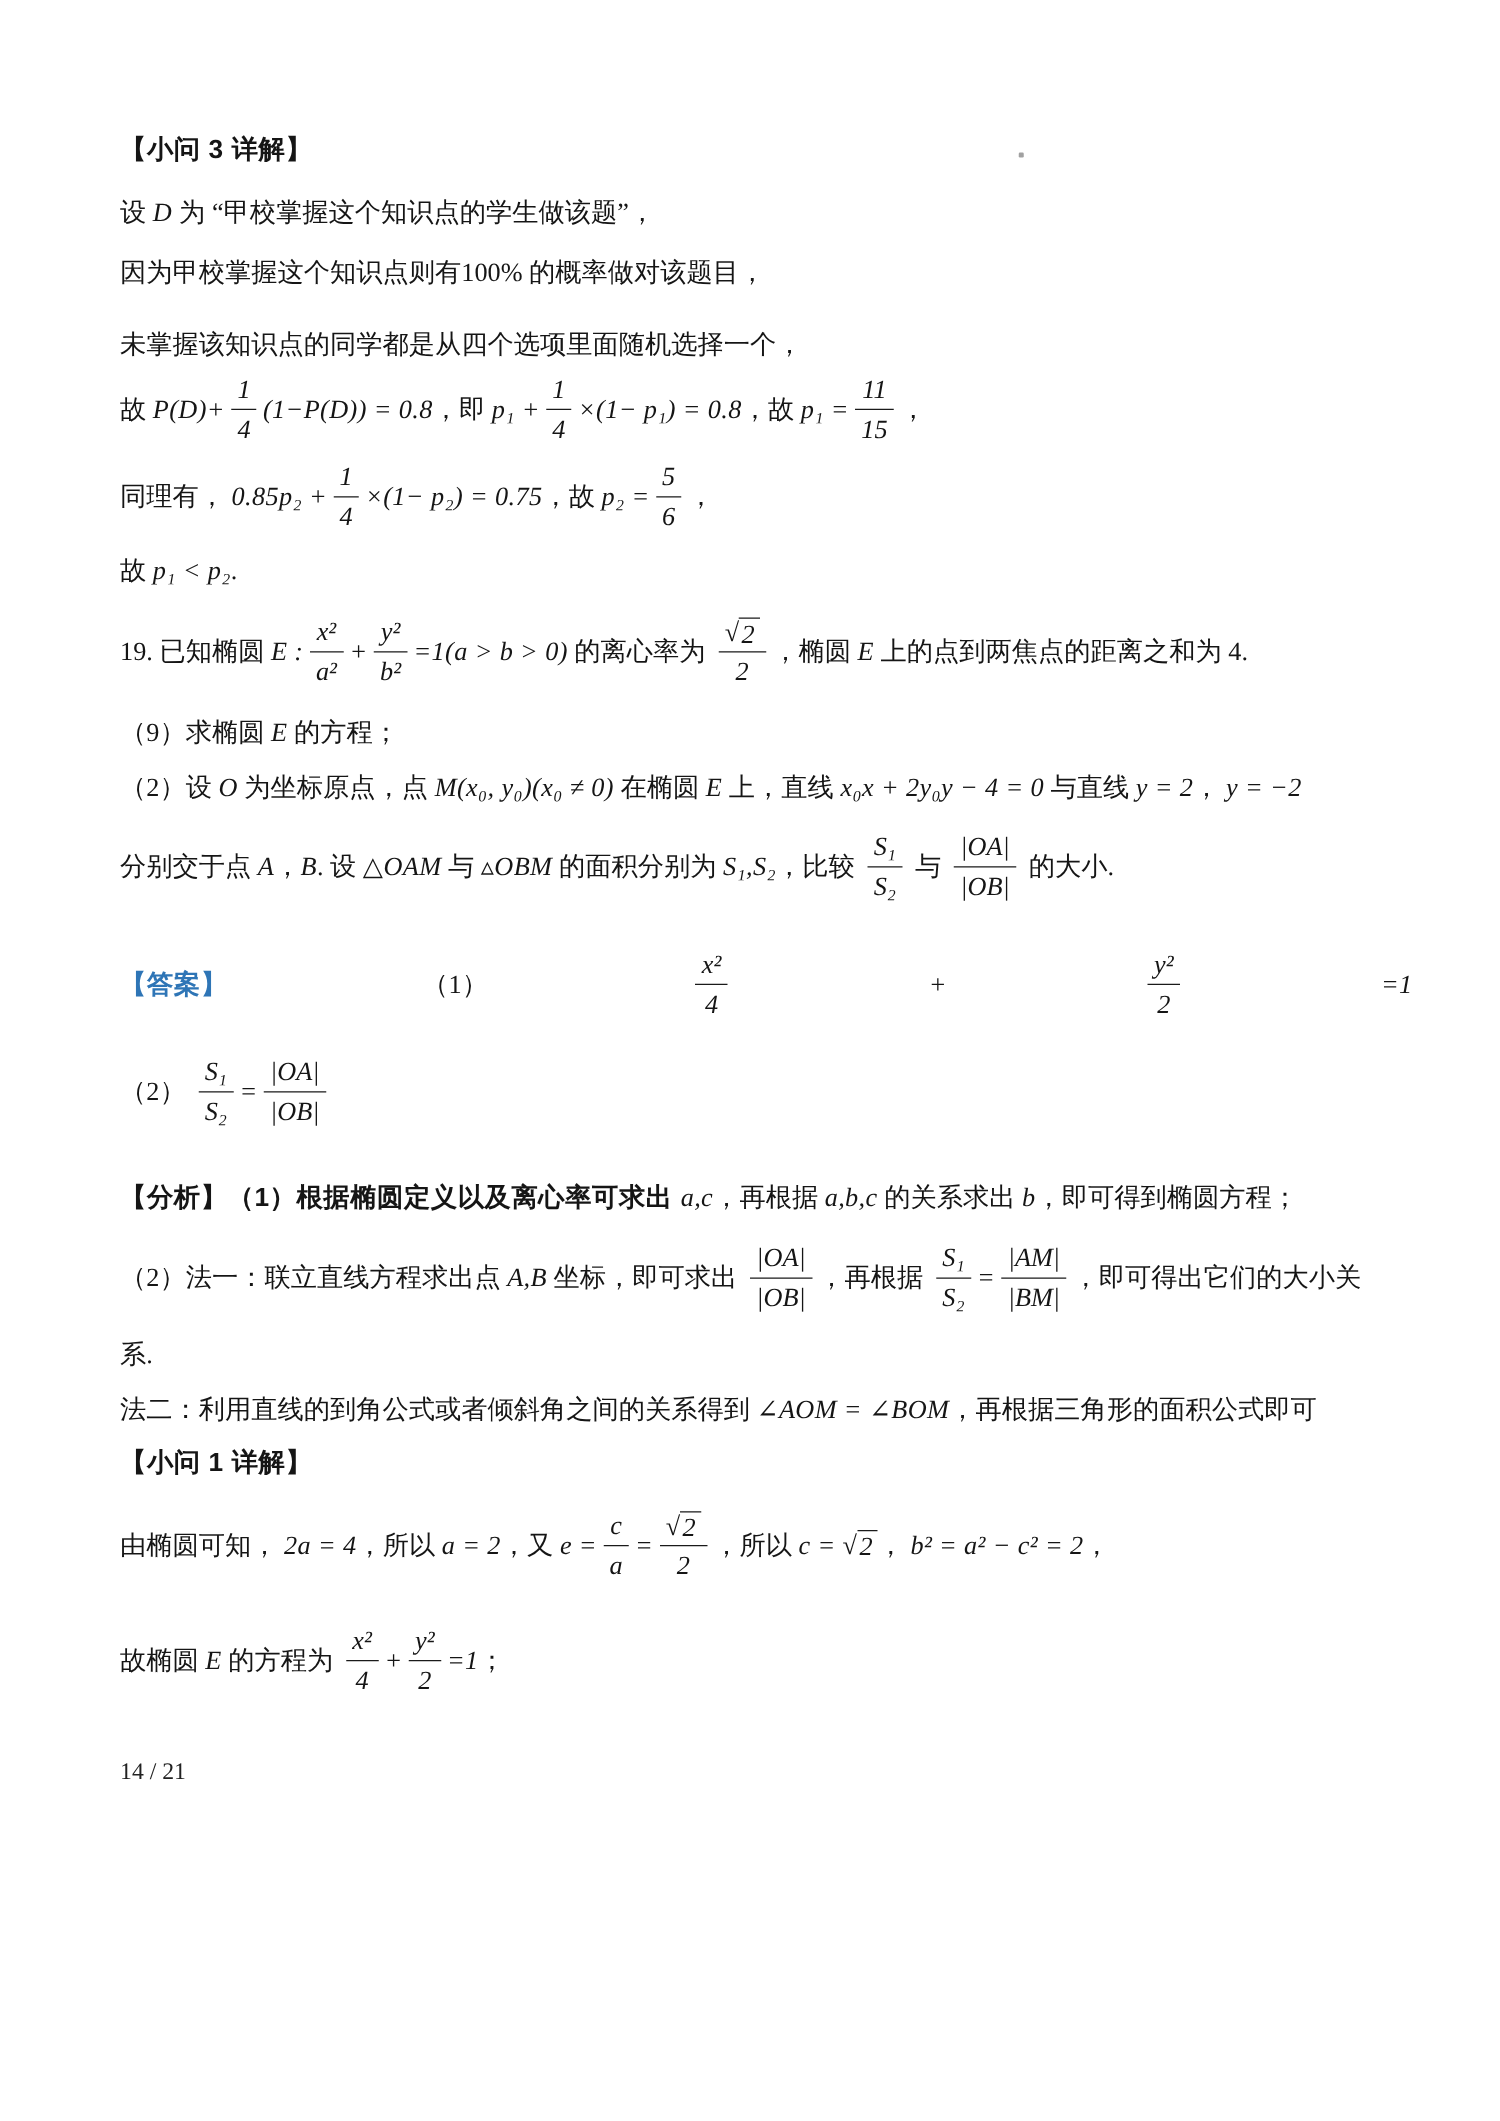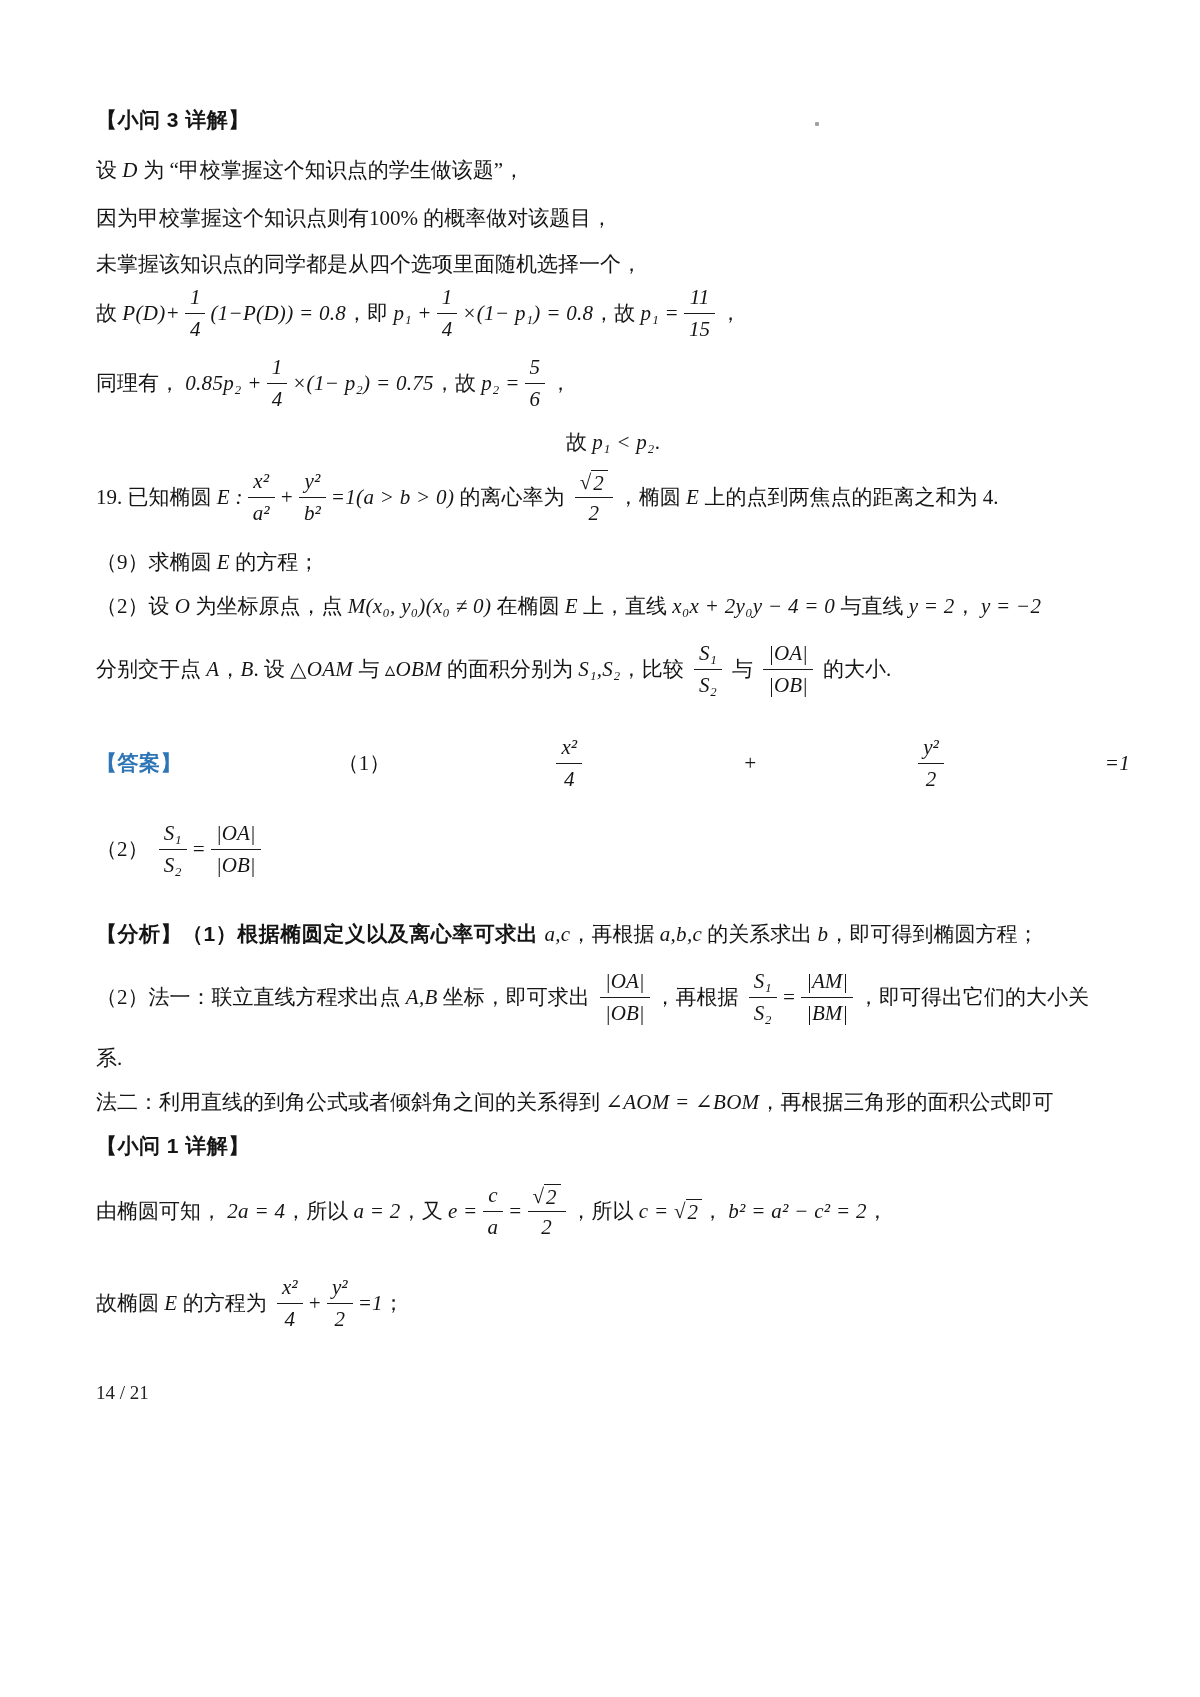--- a/index.html
+++ b/index.html
@@ -24,22 +24,22 @@
   .blue{color:#2e75b6;}
   .frac{
     display:inline-flex;flex-direction:column;align-items:stretch;
     font-style:italic;margin:0 5px;line-height:1.15;text-align:center;
   }
   .frac .num{border-bottom:1.6px solid #1a1a1a;padding:0 5px 3px;}
   .frac .den{padding:3px 5px 0;}
   .sqrt{display:inline-flex;align-items:flex-start;line-height:1.05;}
   .sqrt .sym{font-style:normal;transform:translateY(1px);}
   .sqrt .bod{border-top:1.6px solid #1a1a1a;padding:1px 4px 0 2px;font-style:italic;}
-  .mt8{margin-top:6px;}  .mt10{margin-top:10px;text-align:center;} .mt12{margin-top:12px;}
-  .mt14{margin-top:14px;}.mt16{margin-top:16px;} .mt18{margin-top:18px;}
+  .mt8{margin-top:16px;}  .mt10{margin-top:10px;} .mt12{margin-top:12px;}
+  .mt14{margin-top:14px;}.mt16{margin-top:16px;} .mt18{margin-top:32px;font-family:Liberation Mono, monospace;}
   .mt20{margin-top:20px;}.mt22{margin-top:22px;} .mt24{margin-top:24px;justify-content:space-between;}
   .mt36{margin-top:36px;}
   .footer{ text-align:left;font-size:19px;margin-top:44px;color:#222; }
   .speck{position:absolute;left:815px;top:122px;width:4px;height:4px;background:#8a8a8a;border-radius:1px;opacity:.8;}
 </style>
 </head>
 <body>
 
 <div class="page">
   <div class="speck"></div>

